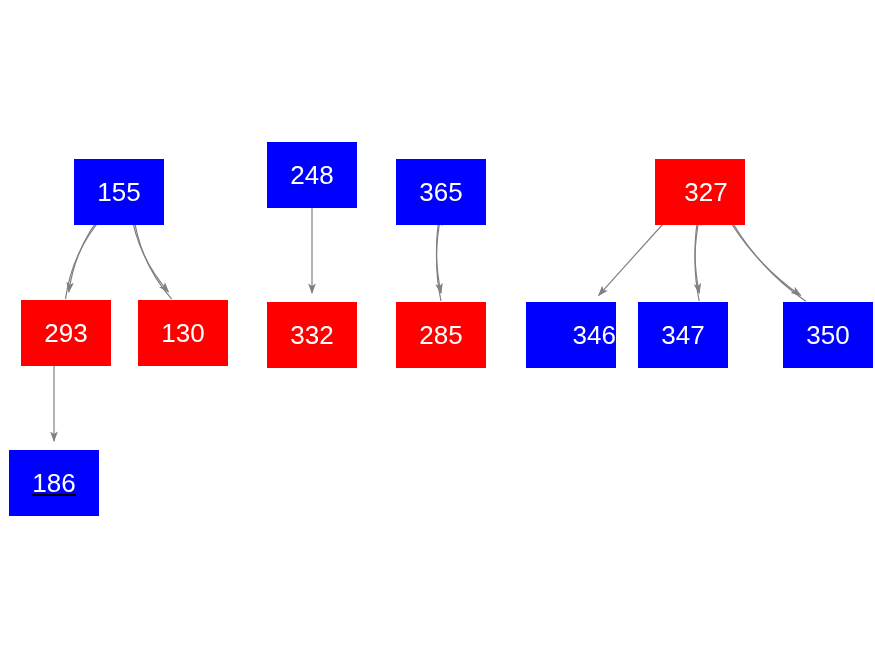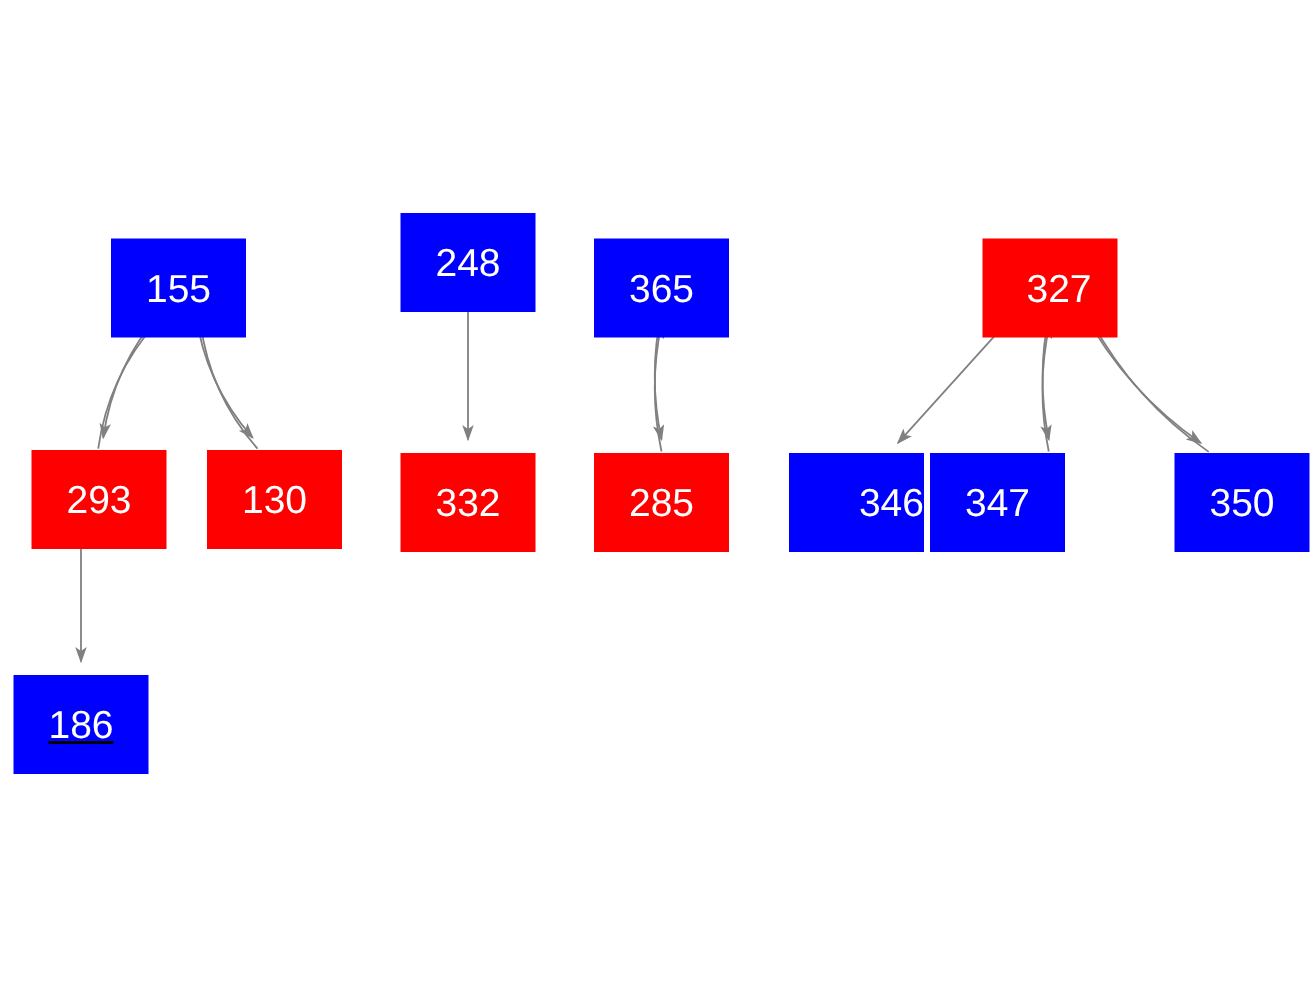--- a/index.html
+++ b/index.html
@@ -101,21 +101,21 @@
       </div>
       <div class="node red" style="left: 396px; top: 302px;">
         <span class="node-label">285</span>
       </div>
       <div class="node red" style="left: 655px; top: 159px; padding-left: 12px;">
         <span class="node-label">327</span>
       </div>
       <div class="node blue" style="left: 526px; top: 302px; justify-content: flex-end;">
         <span class="node-label">346</span>
       </div>
-      <div class="node blue" style="left: 620px; top: 302px;">
+      <div class="node blue" style="left: 638px; top: 302px;">
         <span class="node-label">347</span>
       </div>
       <div class="node blue" style="left: 783px; top: 302px;">
         <span class="node-label">350</span>
       </div>
     </div>
 
 </div>
 
 </body></html>

